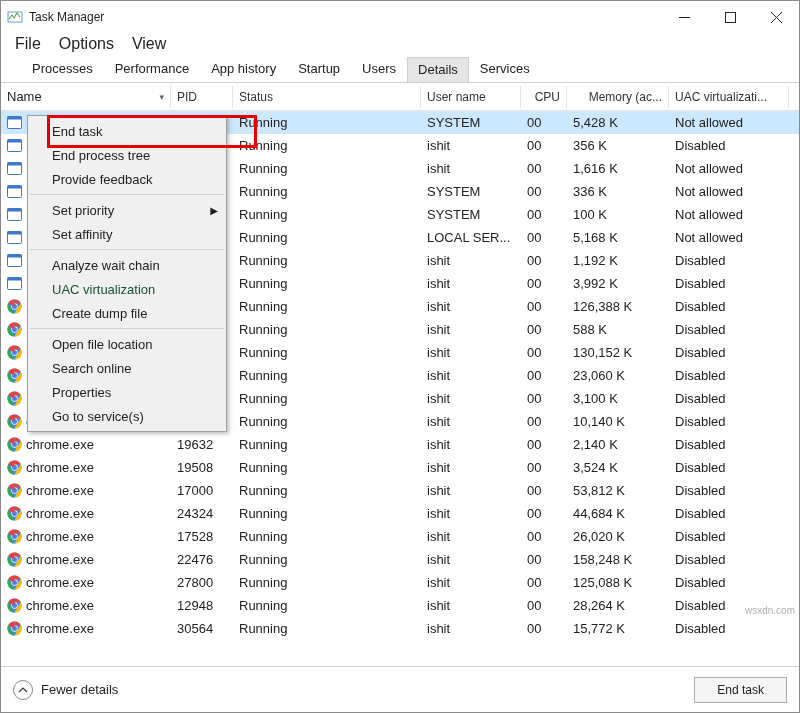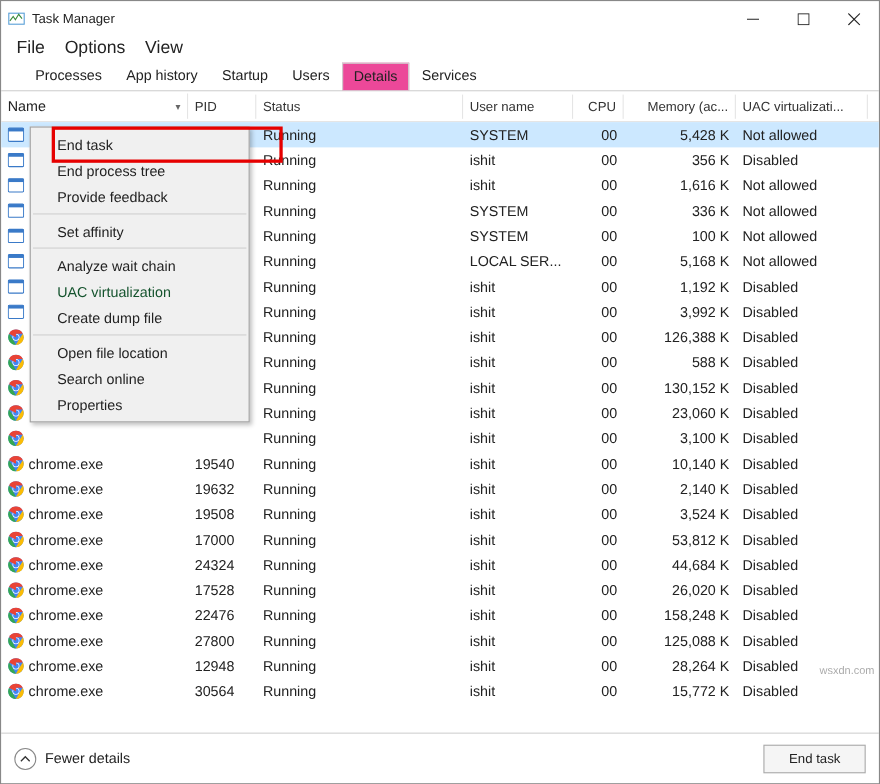--- a/index.html
+++ b/index.html
@@ -12,34 +12,34 @@
 .winbtn { width: 46px; height: 32px; display: flex; align-items: center; justify-content: center; color: #333; }
 .winbtn svg { width: 11px; height: 11px; }
 
 
 .menubar { height: 22px; display: flex; align-items: center; gap: 2px; padding-left: 6px; }
 .menubar span { padding: 2px 8px; font-size: 16px; }
 
 
 .tabs { height: 28px; display: flex; align-items: center; padding-left: 20px; border-bottom: 1px solid #d0d0d0; }
 .tab { padding: 4px 10px 5px 10px; font-size: 13px; border: 1px solid transparent; border-bottom: none; position: relative; }
-.tab.active { border-color: #d0d0d0; background: #ec4899; top: 1px; }
+.tab.active { border-color: #d0d0d0; background: #e5e5e5; top: 1px; }
 
 
 .cols { display: grid; grid-template-columns: 170px 62px 188px 100px 46px 102px 120px; }
 .header { height: 28px; border-bottom: 1px solid #e5e5e5; align-items: center; }
 .header .hcell { padding: 4px 6px; border-right: 1px solid #e5e5e5; font-size: 12px; color: #333; white-space: nowrap; overflow: hidden; text-overflow: ellipsis; display: flex; align-items: center; }
 .header .hcell.num { justify-content: flex-end; }
 .header .hcell .sorticon { margin-left: auto; font-size: 9px; color: #666; }
 
 
 .grid { flex: 1; overflow: hidden; position: relative; }
 .row { height: 23px; align-items: center; }
 .row .cell { padding: 2px 6px; font-size: 13px; white-space: nowrap; overflow: hidden; }
-.row .cell.num { text-align: right; }
+.row .cell.num { }
 .row.sel { background: #cce8ff; }
 .procicon { width: 15px; height: 15px; display: inline-block; vertical-align: -3px; margin-right: 4px; }
 
 
 .ctxmenu { position: absolute; left: 26px; top: 4px; width: 200px; background: #f0f0f0; border: 1px solid #a0a0a0; box-shadow: 2px 2px 4px rgba(0,0,0,.25); padding: 3px 0; z-index: 20; }
 .ctxitem { height: 24px; display: flex; align-items: center; padding: 0 20px 0 24px; font-size: 13px; position: relative; }
 .ctxitem.disabled { color: #14532d; }
 .ctxsep { height: 1px; background: #d0d0d0; margin: 3px 2px; }
 .ctxitem .arrow { position: absolute; right: 8px; font-size: 10px; }
 .highlight-box { position: absolute; left: 19px; top: -1px; width: 210px; height: 33px; border: 3px solid #e60000; pointer-events: none; z-index: 30; }
@@ -83,20 +83,21 @@
 </div>
 
 <div class="menubar">
   <span>File</span>
   <span>Options</span>
   <span>View</span>
 </div>
 
 <div class="tabs" id="tabbar">
     <div class="tab">Processes</div>
+    <div class="tab">Performance</div>
     <div class="tab">App history</div>
     <div class="tab">Startup</div>
     <div class="tab">Users</div>
     <div class="tab active">Details</div>
     <div class="tab">Services</div>
   </div>
 
 <div class="cols header">
   <div class="hcell">
     <span>Name</span>
@@ -111,29 +112,34 @@
 </div>
 
 <div class="grid" id="grid">
 
   <div class="ctxmenu">
     <div class="highlight-box"></div>
     <div class="ctxitem">End task</div>
     <div class="ctxitem">End process tree</div>
     <div class="ctxitem">Provide feedback</div>
     <div class="ctxsep"></div>
+    <div class="ctxitem">
+      <span>Set priority</span>
+      <span class="arrow">▶</span>
+    </div>
     <div class="ctxitem">Set affinity</div>
     <div class="ctxsep"></div>
     <div class="ctxitem">Analyze wait chain</div>
     <div class="ctxitem disabled">UAC virtualization</div>
     <div class="ctxitem">Create dump file</div>
     <div class="ctxsep"></div>
     <div class="ctxitem">Open file location</div>
     <div class="ctxitem">Search online</div>
     <div class="ctxitem">Properties</div>
+    <div class="ctxitem">Go to service(s)</div>
   </div>
 
   <div class="watermark">wsxdn.com</div>
 <div class="cols row sel">
       <div class="cell"><span class="procicon"><svg viewBox="0 0 15 15">
             <rect x="0.5" y="1.5" width="14" height="12" rx="1" fill="#fff" stroke="#3a7ac8"></rect>
             <rect x="0.5" y="1.5" width="14" height="3" fill="#3a7ac8"></rect>
           </svg></span></div>
       <div class="cell"></div>
       <div class="cell">Running</div>

